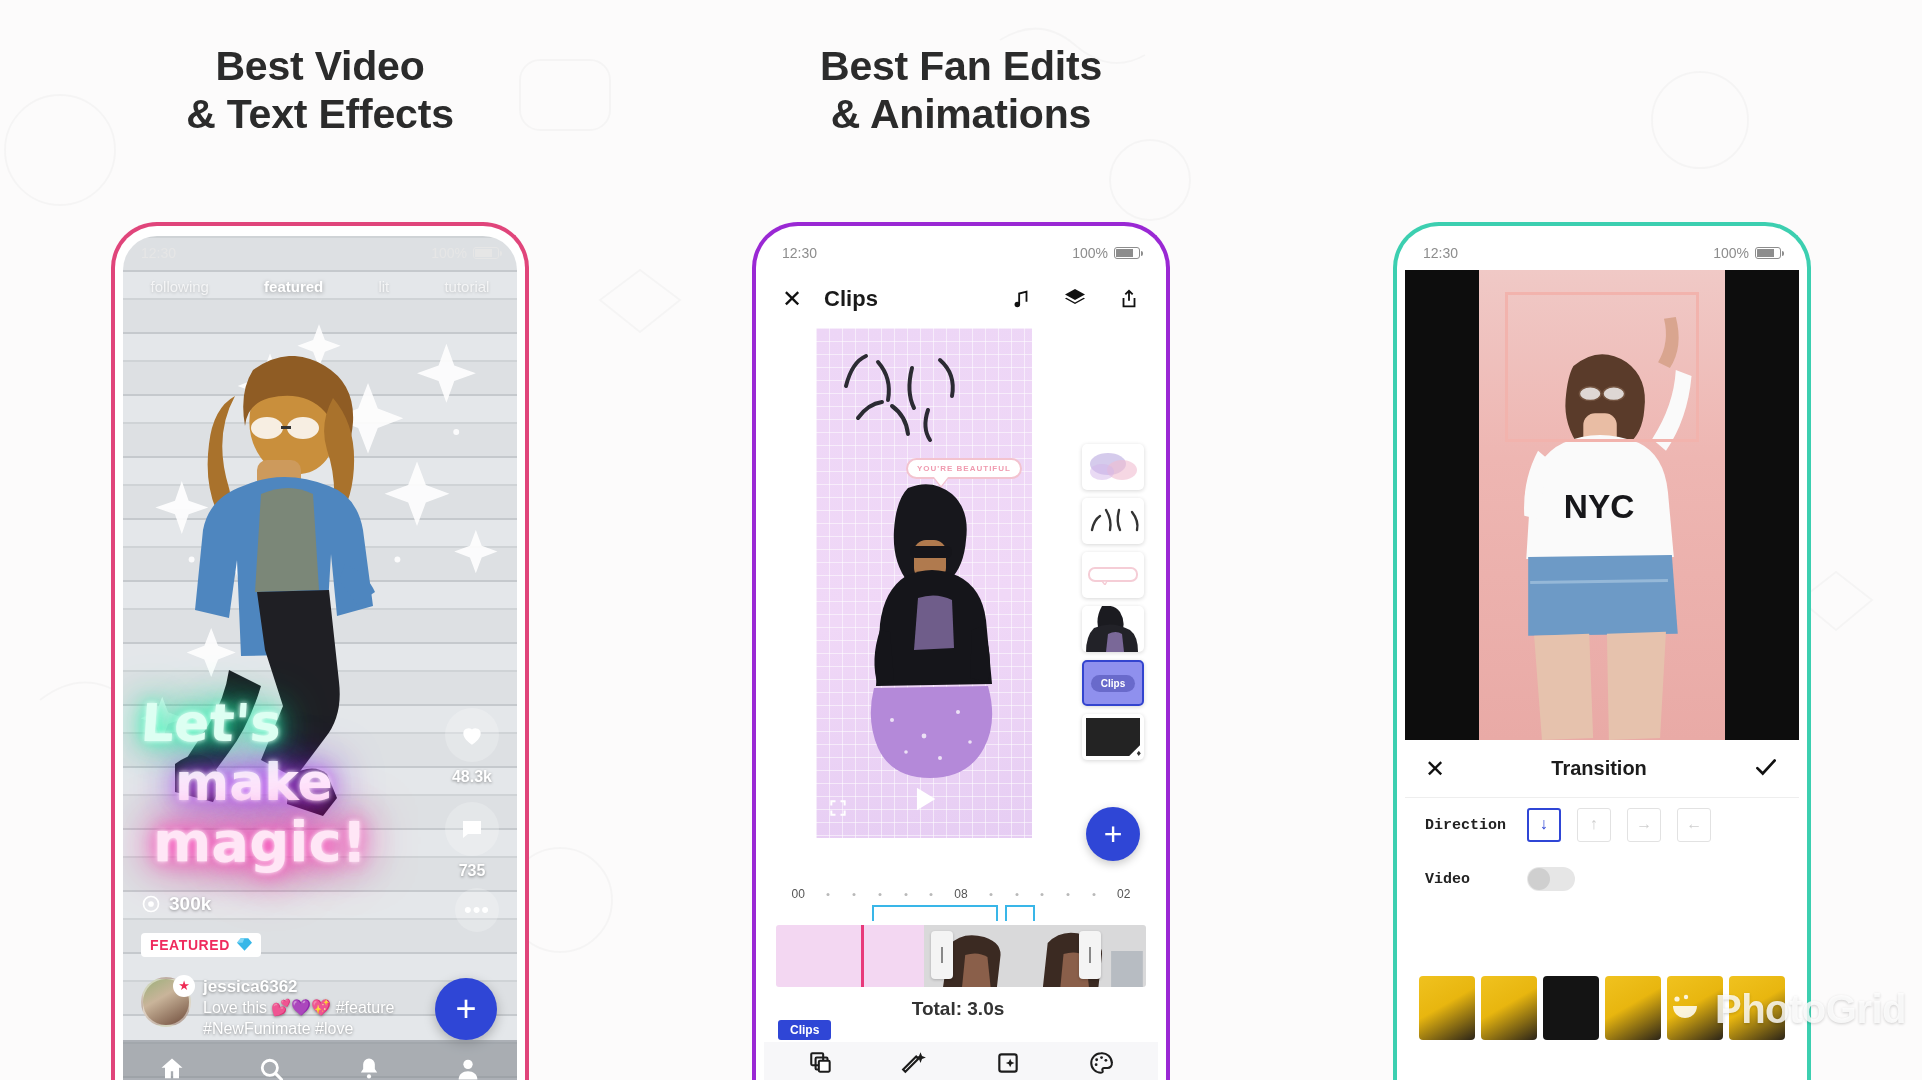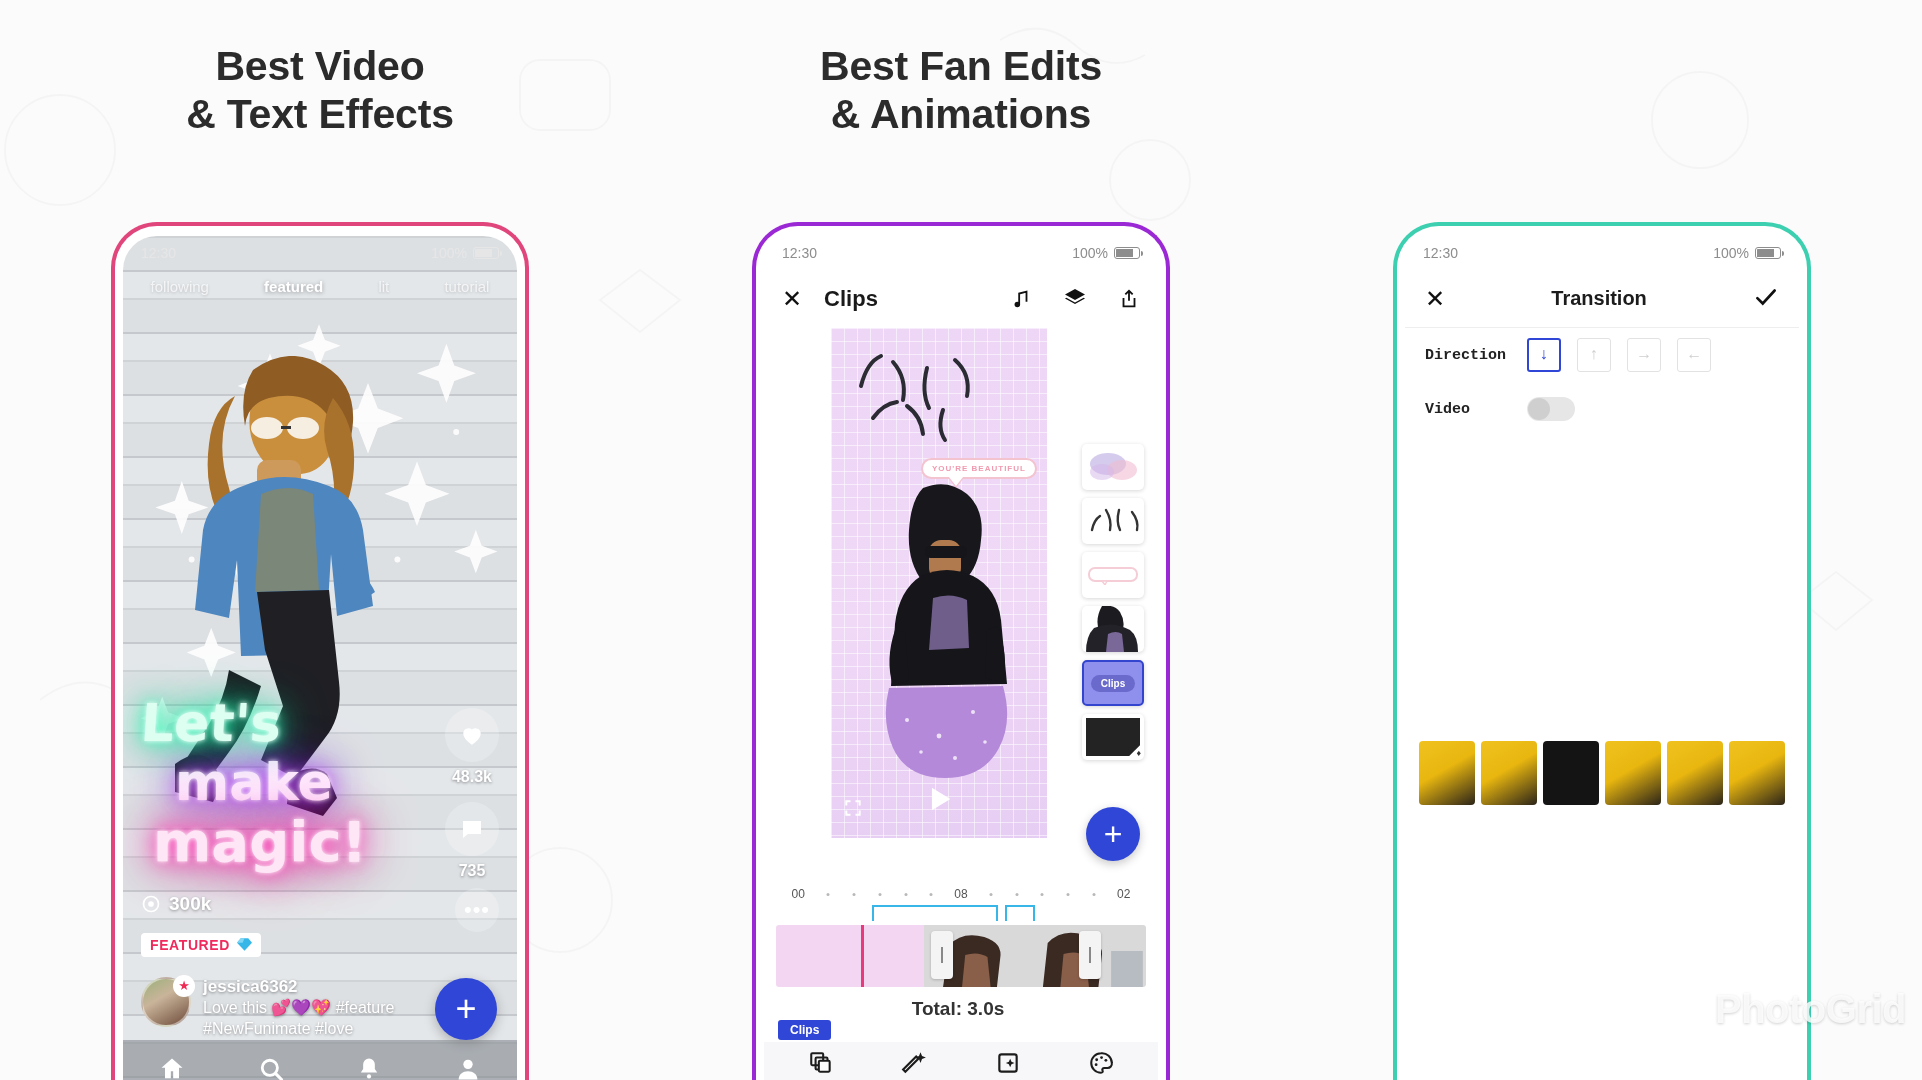--- a/index.html
+++ b/index.html
@@ -235,21 +235,21 @@
   .eh-title { font-size: 22px; font-weight: bold; color: #1a1a1a; margin-left: 22px; }
   .eh-spacer { flex: 1; }
   .eh-icon { margin-left: 30px; display: flex; align-items: center; }
 
   .canvas-area {
     position: relative; flex: 1; min-height: 0;
     padding: 4px 0 0 0;
   }
   .canvas {
     position: absolute;
-    left: 67px; top: 0; width: 216px; height: 510px;
+    left: 52px; top: 0; width: 216px; height: 510px;
     background:
       repeating-linear-gradient(to right, rgba(255,255,255,0.55) 0 1px, transparent 1px 13px),
       repeating-linear-gradient(to bottom, rgba(255,255,255,0.55) 0 1px, transparent 1px 13px),
       linear-gradient(170deg,#edd6f6 0%, #f0d8f7 55%, #e6cdf3 100%);
   }
   .bubble {
     position: absolute; left: 90px; top: 130px;
     background: #fff; border: 2px solid #f3c3cf; border-radius: 14px;
     padding: 4px 9px; font-size: 8px; letter-spacing: 1px;
     color: #f09bb0; font-weight: bold; white-space: nowrap;
@@ -796,20 +796,42 @@
         <div class="trans-screen">
 
           <div class="statusbar">
             <span>12:30</span>
             <span class="sb-right">
               <span>100%</span>
               <span class="battery"></span>
             </span>
           </div>
 
+          <div class="video-stage">
+            <div class="video-inner">
+              <div class="wall-frame"></div>
+              <svg width="100%" height="100%" viewBox="0 0 250 470" preserveAspectRatio="xMidYMax meet">
+                <g>
+                  <path d="M200 40 q8 30 -6 52 l-12 -6 q12 -20 6 -44z" fill="#d9a58f"></path>
+                  <path d="M96 90 q26 -22 54 -4 q22 16 18 48 q-2 26 -18 36 l-48 2 q-16 -22 -14 -48 q2 -24 8 -34z" fill="#5a3b2a"></path>
+                  <rect x="106" y="138" width="34" height="36" rx="12" fill="#e9bda4"></rect>
+                  <ellipse cx="113" cy="118" rx="11" ry="7" fill="#fff" opacity="0.8" stroke="#7a5a46" stroke-width="1.5"></ellipse>
+                  <ellipse cx="137" cy="118" rx="11" ry="7" fill="#fff" opacity="0.8" stroke="#7a5a46" stroke-width="1.5"></ellipse>
+                  <path d="M86 168 q36 -16 76 0 q26 12 30 50 l6 66 -150 2 4 -64 q4 -40 34 -54z" fill="#fafafa"></path>
+                  <text x="122" y="244" font-size="34" font-weight="bold" fill="#17171a" text-anchor="middle" font-family="Liberation Sans, sans-serif">NYC</text>
+                  <path d="M176 164 q22 -34 24 -70 l16 6 q-4 44 -26 76z" fill="#fafafa"></path>
+                  <path d="M60 176 q-16 30 -14 66 l16 4 q0 -34 12 -58z" fill="#fafafa"></path>
+                  <path d="M50 284 l146 -2 l6 80 -152 2z" fill="#6d9ac6"></path>
+                  <path d="M52 310 l140 -2" stroke="#95b8d8" stroke-width="3" fill="none"></path>
+                  <path d="M56 364 l56 -2 4 106 -52 2z" fill="#e6c2ad"></path>
+                  <path d="M130 362 l60 -2 -6 108 -52 2z" fill="#e6c2ad"></path>
+                </g>
+              </svg>
+            </div>
+          </div>
 
           <div class="trans-panel-header">
             <span style="font-size:24px;color:#111;">✕</span>
             <span class="tph-title">Transition</span>
             <span>
               <svg width="26" height="26" viewBox="0 0 24 24" fill="none" stroke="#111" stroke-width="2.4" stroke-linecap="round">
                   <path d="M4 13l5 5L20 6"></path>
                 </svg>
             </span>
           </div>

